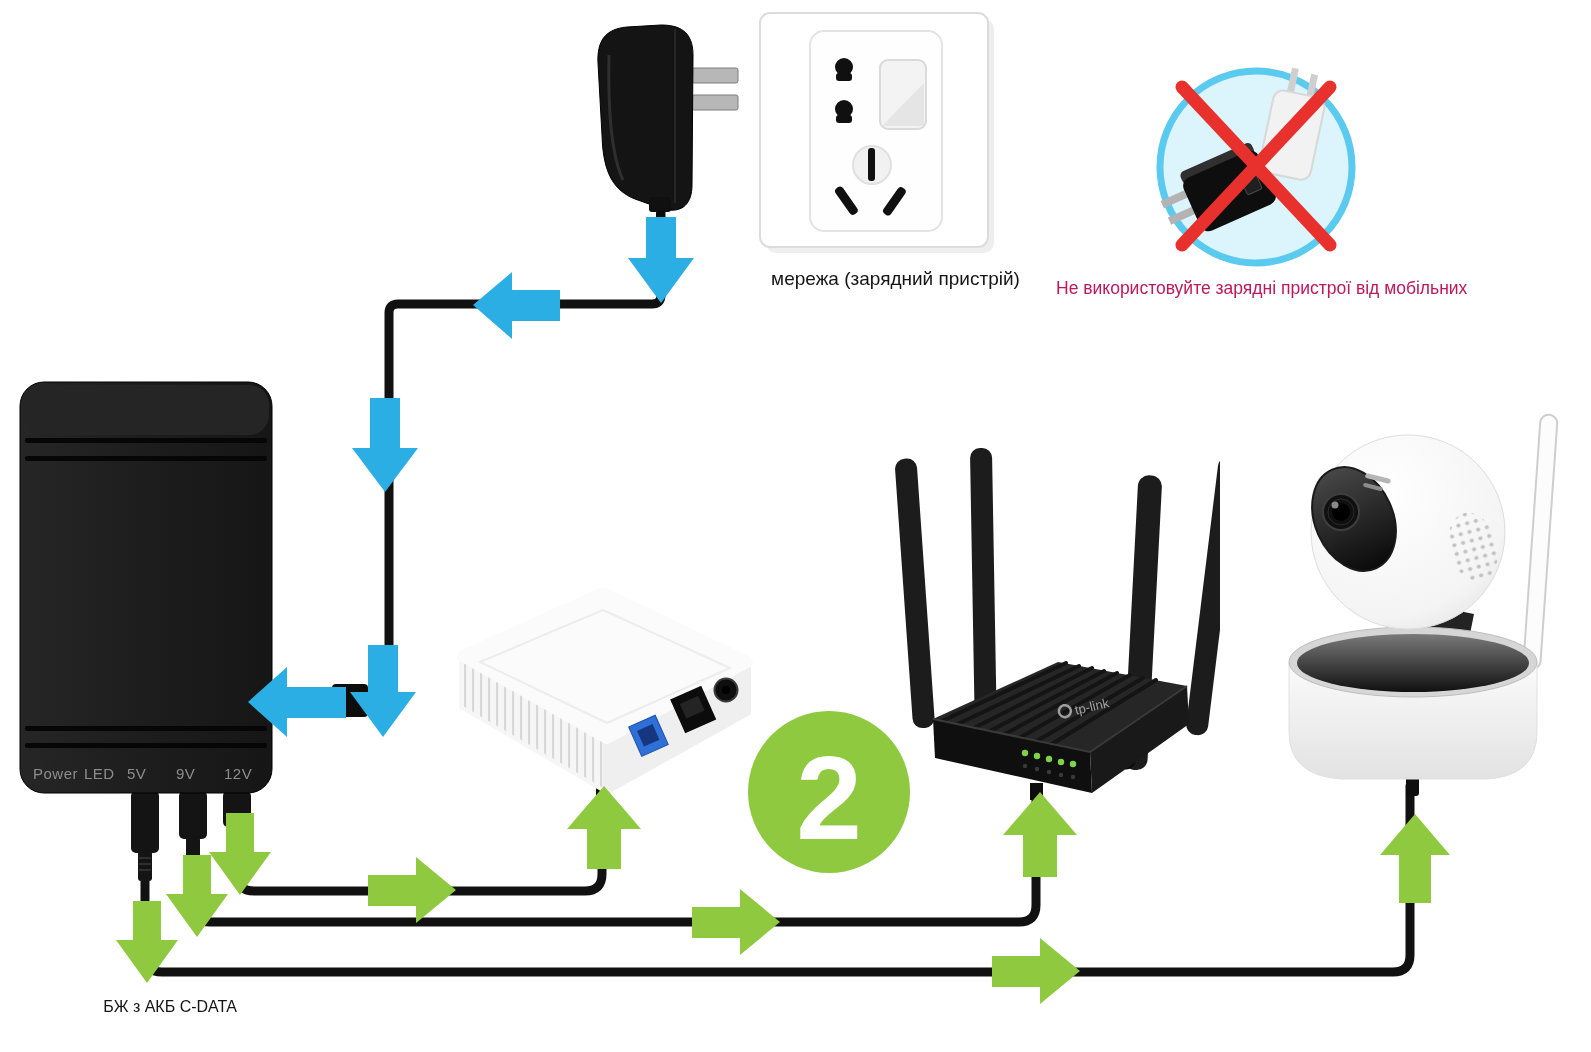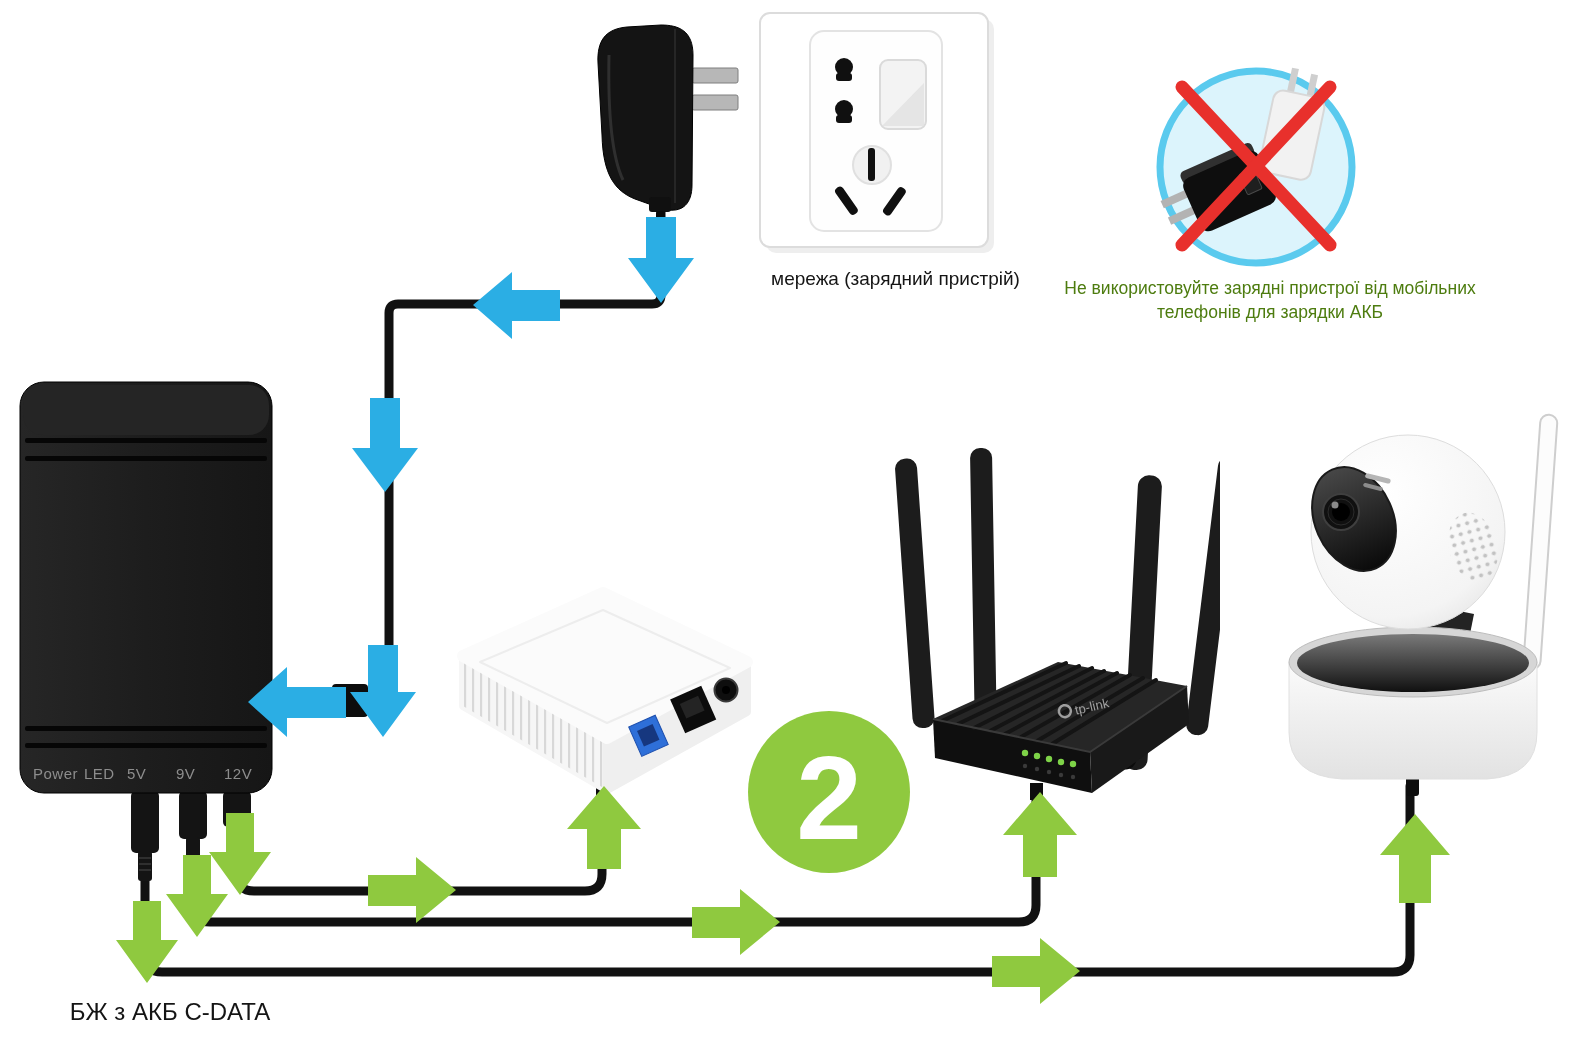--- a/index.html
+++ b/index.html
@@ -1,23 +1,23 @@
 <!DOCTYPE html>
 <html><head>
 <meta charset="utf-8">
 <style>
   html,body{margin:0;padding:0;background:#fff;}
   .canvas{position:relative;width:1591px;height:1052px;background:#ffffff;overflow:hidden;
           font-family:"Liberation Sans",sans-serif;}
   .layer{position:absolute;left:0;top:0;}
   .dev{position:absolute;}
   .label{position:absolute;color:#151515;text-align:center;white-space:nowrap;}
-  .lbl-big{font-size:24px;}
+  .lbl-big{font-size:16px;}
   .lbl-socket{font-size:19px;text-align:center;}
-  .warn{position:absolute;color:#4d7c0f;font-size:17.5px;line-height:24px;text-align:center;white-space:normal;}
+  .warn{position:absolute;color:#be185d;font-size:17.5px;line-height:24px;text-align:left;white-space:normal;}
   .badge{position:absolute;left:748px;top:711px;width:162px;height:162px;}
   .badge svg{position:absolute;left:0;top:0;}
   .badge .num{position:absolute;left:0;top:6px;width:162px;height:162px;display:flex;
               align-items:center;justify-content:center;color:#fff;font-size:118px;font-weight:bold;}
 </style>
 </head>
 <body>
 
 <div class="canvas">
 
@@ -264,18 +264,17 @@
     <polygon points="992,956 1040,956 1040,938 1080,971 1040,1004 1040,987 992,987" fill="#8FC93F"></polygon>
     <polygon points="604,786 641,829 621,829 621,869 587,869 587,829 567,829" fill="#8FC93F"></polygon>
     <polygon points="1040,792 1077,835 1057,835 1057,877 1023,877 1023,835 1003,835" fill="#8FC93F"></polygon>
     <polygon points="1415,814 1450,855 1431,855 1431,903 1399,903 1399,855 1380,855" fill="#8FC93F"></polygon>
   </svg>
 
   <div class="label lbl-socket" style="left:718px;top:268px;width:355px;z-index:5">мережа (зарядний пристрій)</div>
 
   <div class="warn" style="left:1056px;top:276px;width:428px;z-index:5">
     <div>Не використовуйте зарядні пристрої від мобільних</div>
-    <div>телефонів для зарядки  АКБ</div>
   </div>
 
   <div class="label lbl-big" style="left:30px;top:998px;width:280px;z-index:5">БЖ з АКБ C-DATA</div>
 
 </div>
 
 </body></html>

